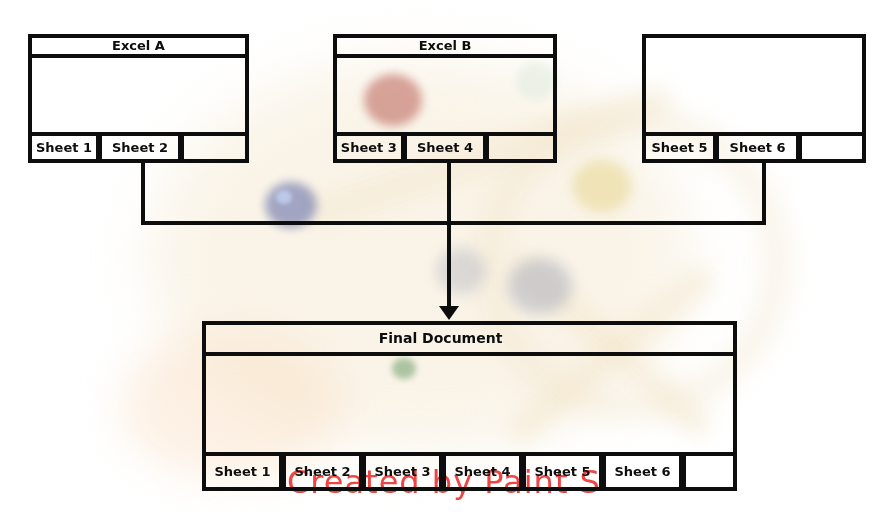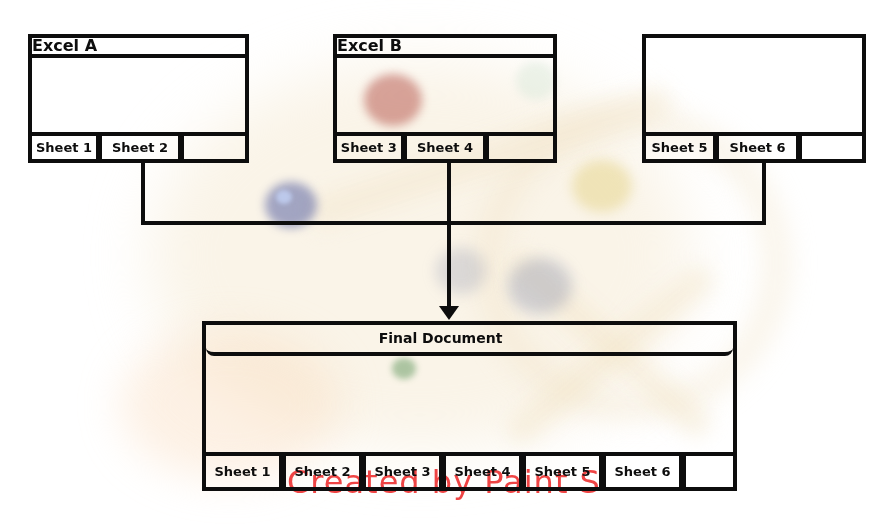--- a/index.html
+++ b/index.html
@@ -21,39 +21,39 @@
   }
 
   
   .wb {
     position:absolute; top:34px; height:129px; box-sizing:border-box;
     border:4px solid var(--line); display:flex; flex-direction:column;
     background:transparent; z-index:3;
   }
   .wb-title {
     height:16px; line-height:16px; border-bottom:4px solid var(--line);
-    font-size:16px; font-weight:bold; 
+    font-size:13px; font-weight:bold; text-align:center;
   }
   .wb-body { flex:1; }
   .wb-tabs { display:flex; height:27px; box-sizing:border-box; border-top:4px solid var(--line); }
   .tab {
     display:flex; align-items:center; justify-content:center; box-sizing:border-box;
     font-size:13px; font-weight:bold; border-right:6px solid var(--line);
   }
   .tab:last-child { border-right:none; }
 
   
   .final {
     position:absolute; left:202px; top:321px; width:535px; height:170px;
     box-sizing:border-box; border:4px solid var(--line);
     display:flex; flex-direction:column; background:transparent; z-index:3;
   }
   .final-title {
     height:27px; line-height:27px; border-bottom:4px solid var(--line);
-    font-size:14px; font-weight:bold; text-align:center; padding-right:58px;border-radius:8px;
+    font-size:14px; font-weight:bold; text-align:center; padding-right:58px;
   }
   .final-body { flex:1; }
   .final-tabs { display:flex; height:35px; box-sizing:border-box; border-top:4px solid var(--line); }
   .ftab {
     display:flex; align-items:center; justify-content:center; box-sizing:border-box;
     font-size:13px; font-weight:bold; border-right:7px solid var(--line);
   }
   .ftab:last-child { border-right:none; }
 
   

